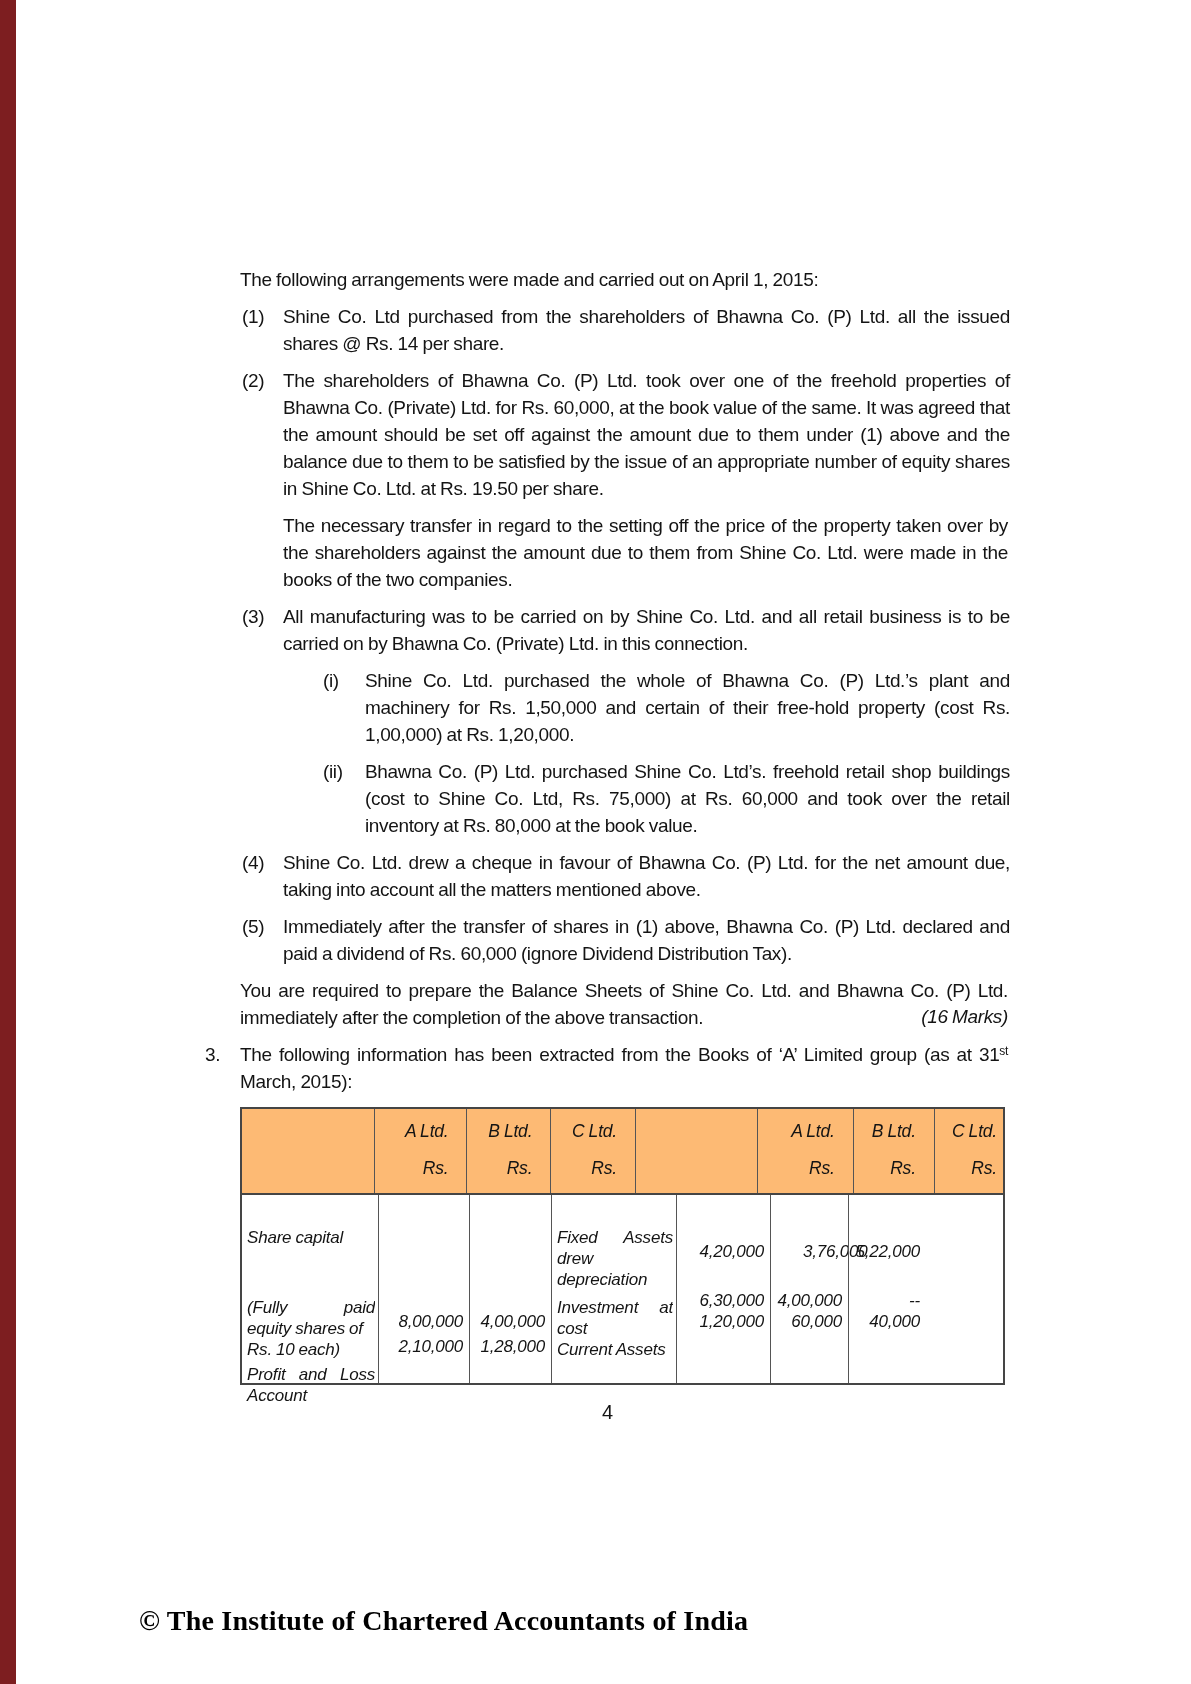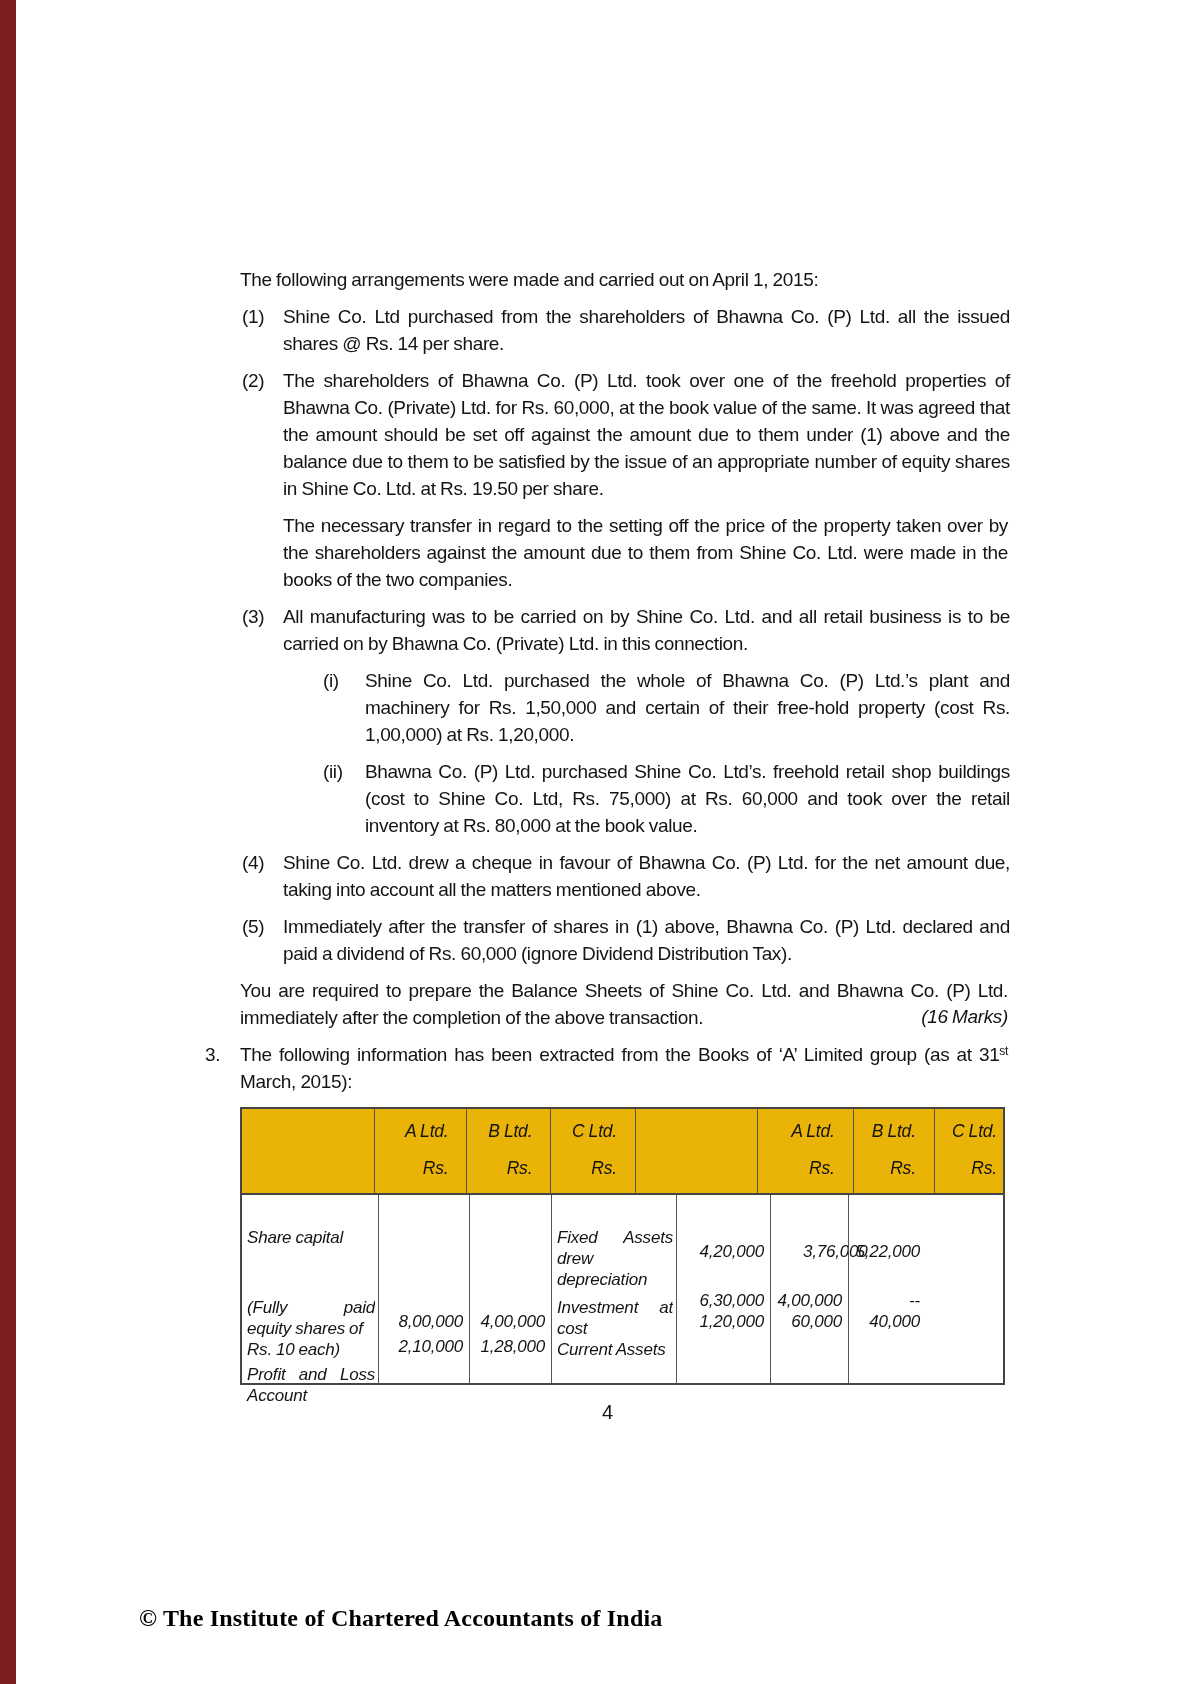--- a/index.html
+++ b/index.html
@@ -32,41 +32,41 @@
   .q3 .txt { width: 768px; text-align: justify; }
   sup.st { font-size: 12px; line-height: 0; vertical-align: 6px; }
 
   
   .acc-table {
     margin-left: 35px; width: 765px;
     border: 2px solid #454545;
     font-style: italic; font-size: 17px; letter-spacing: -0.2px;
   }
   .thead {
-    display: flex; background: #eab308; height: 86px;
+    display: flex; background: #fdba74; height: 86px;
     border-bottom: 2px solid #454545;
     gap: 12px;
   }
   .hcell { position: relative; height: 100%; text-align: right; padding-right: 6px; font-size: 17.5px; }
   .hcell .hname { position: absolute; top: 9px; right: 6px; }
   .hcell .hunit { position: absolute; top: 46px; right: 6px; }
   .bl { border-left: 1.5px solid #555555; }
   .tbody { display: flex; height: 188px; position: relative; background: #ffffff; }
   .tcol { position: relative; height: 100%; }
   .tline { position: absolute; left: 0; right: 0; line-height: 21px; height: 23px; white-space: nowrap; }
   .tline.lab { left: 5px; right: 3px; text-align: left; margin-top: 28px; }
   .tline.num { text-align: right; padding-right: 6px; }
   .tline.spread { white-space: normal; text-align: justify; overflow: hidden; }
   .tline.spread::after { content: ""; display: inline-block; width: 100%; }
 
   .pagenum { margin-top: 14px; text-align: center; font-size: 20px; letter-spacing: 0; }
 
   .footer {
     position: absolute; left: 139px; top: 1605px;
-    font-family: "Liberation Serif", serif; font-weight: bold; font-size: 24px;
+    font-family: "Liberation Serif", serif; font-weight: bold; font-size: 28px;
     color: #000000; letter-spacing: 0.2px;
   }
 </style>
 </head>
 <body>
 
 <div class="edge-bar"></div>
 
 <main class="content">
 

